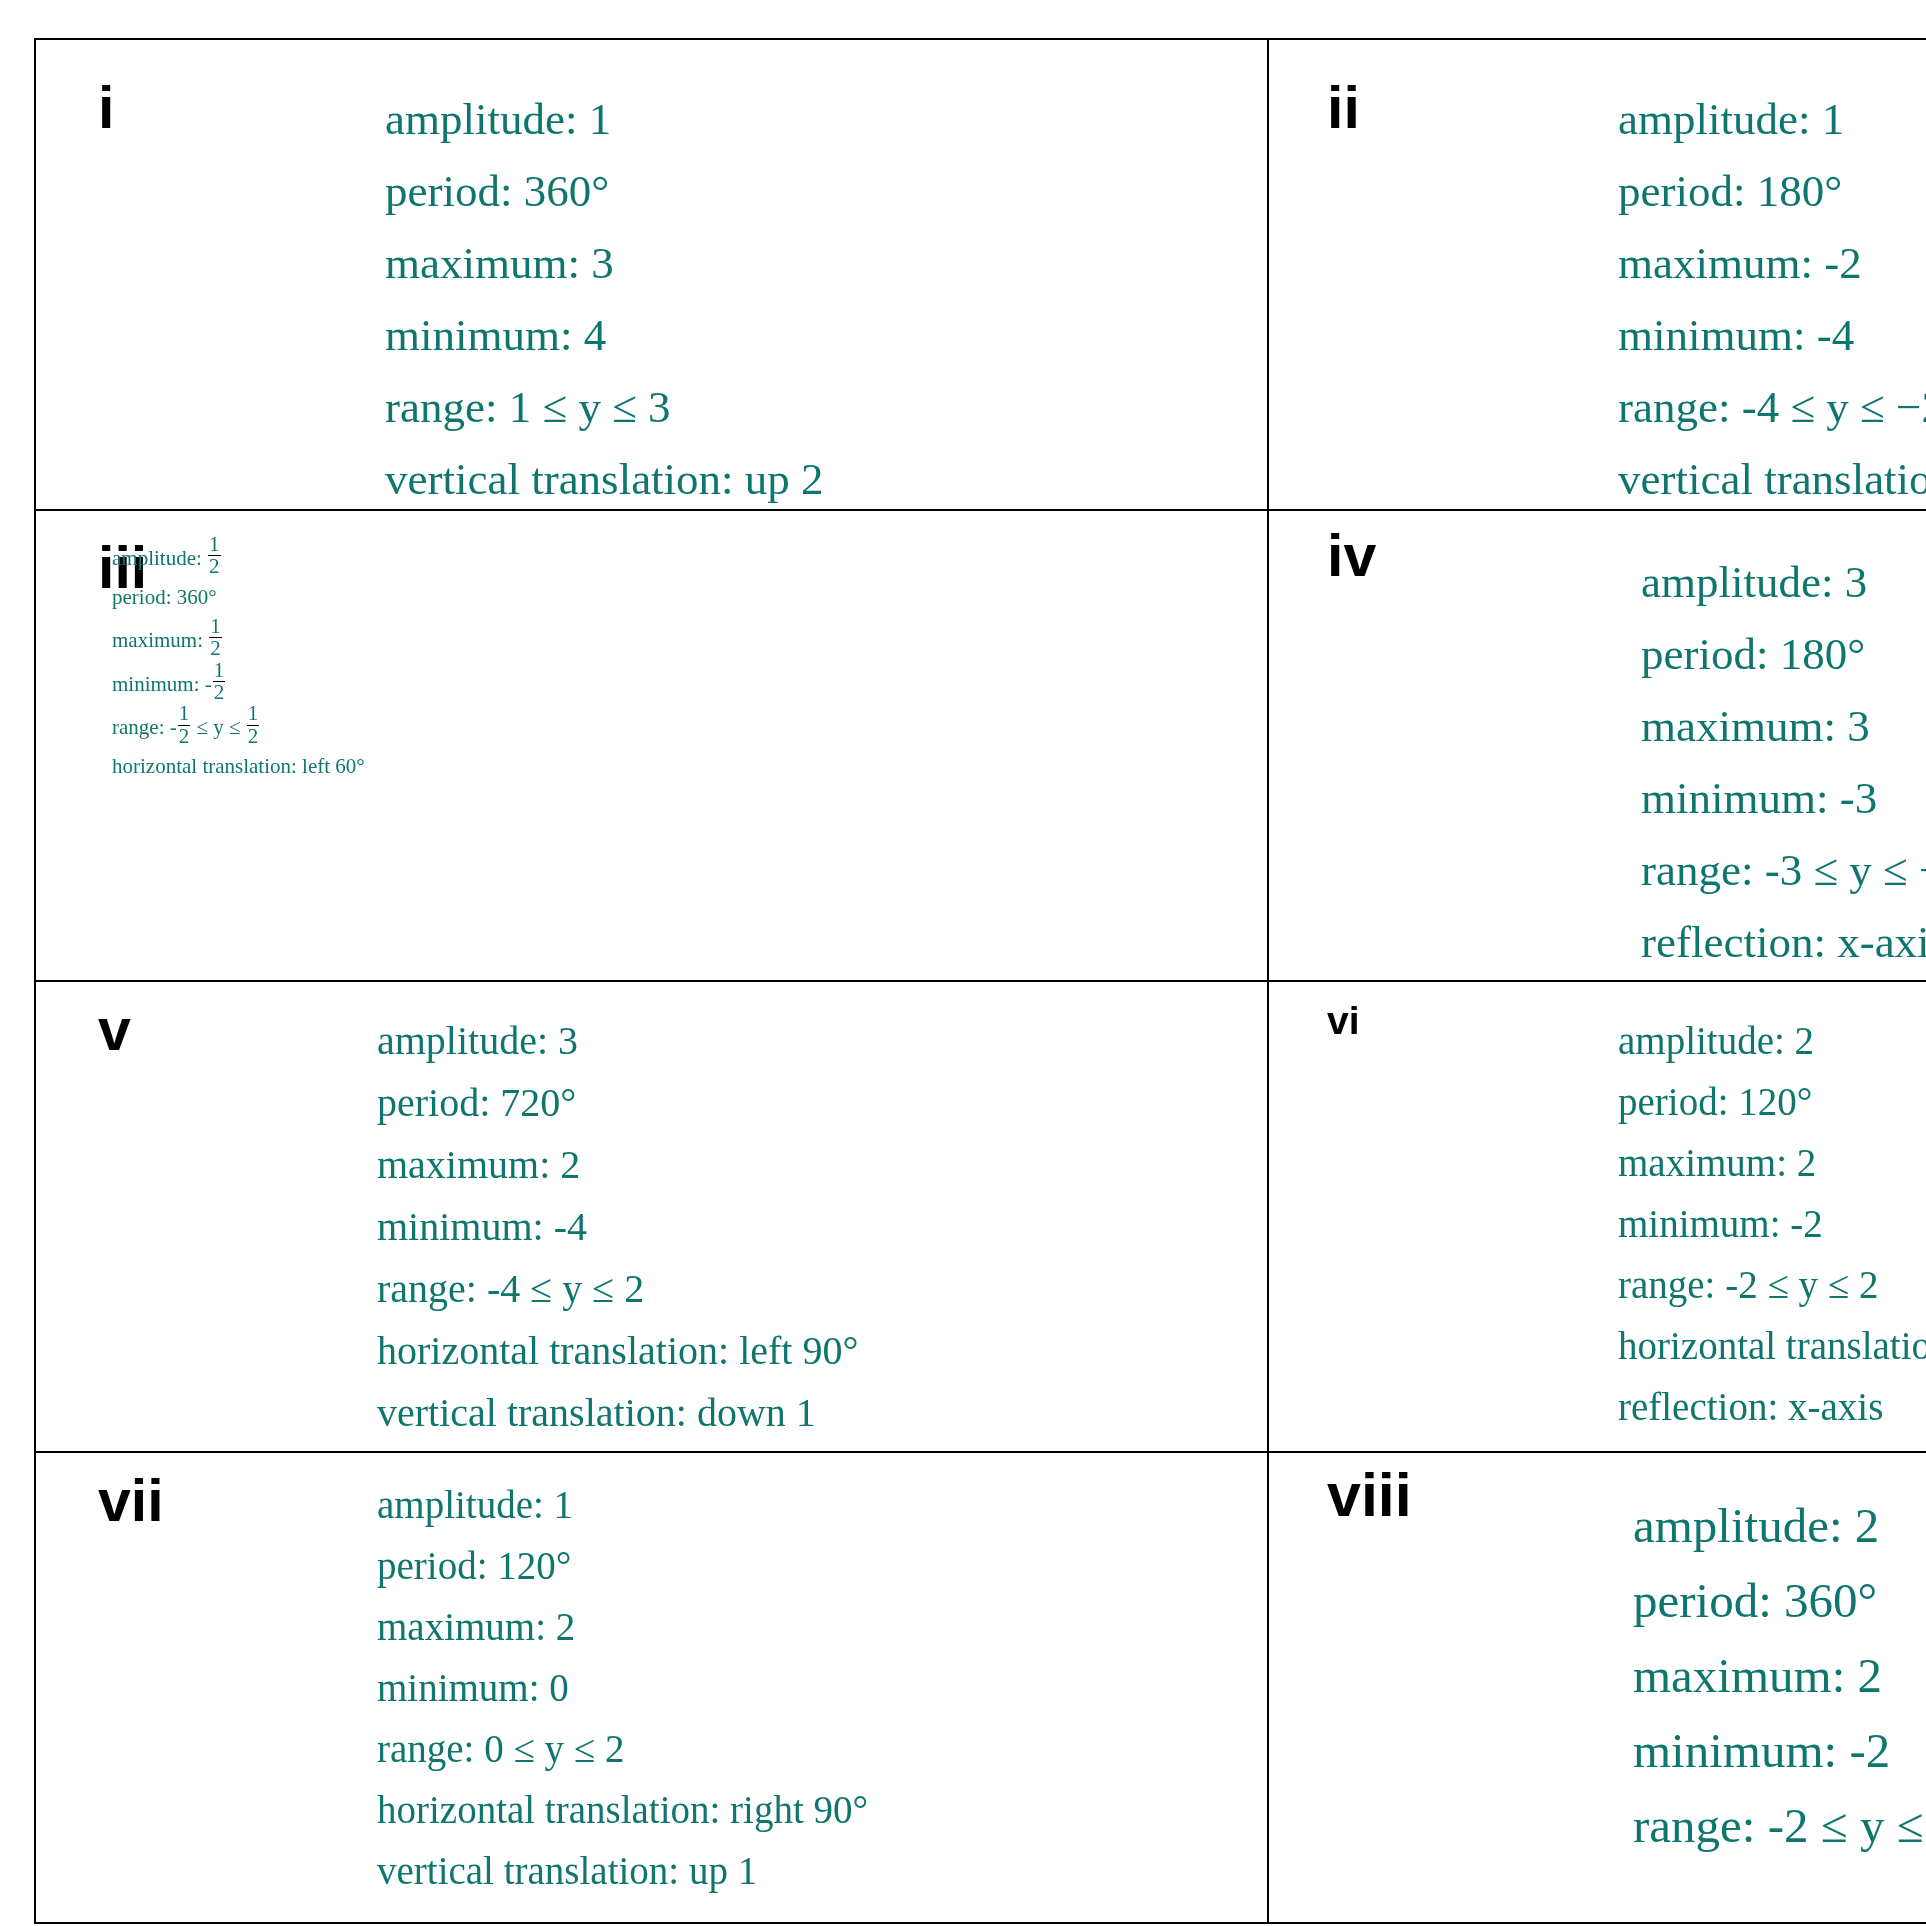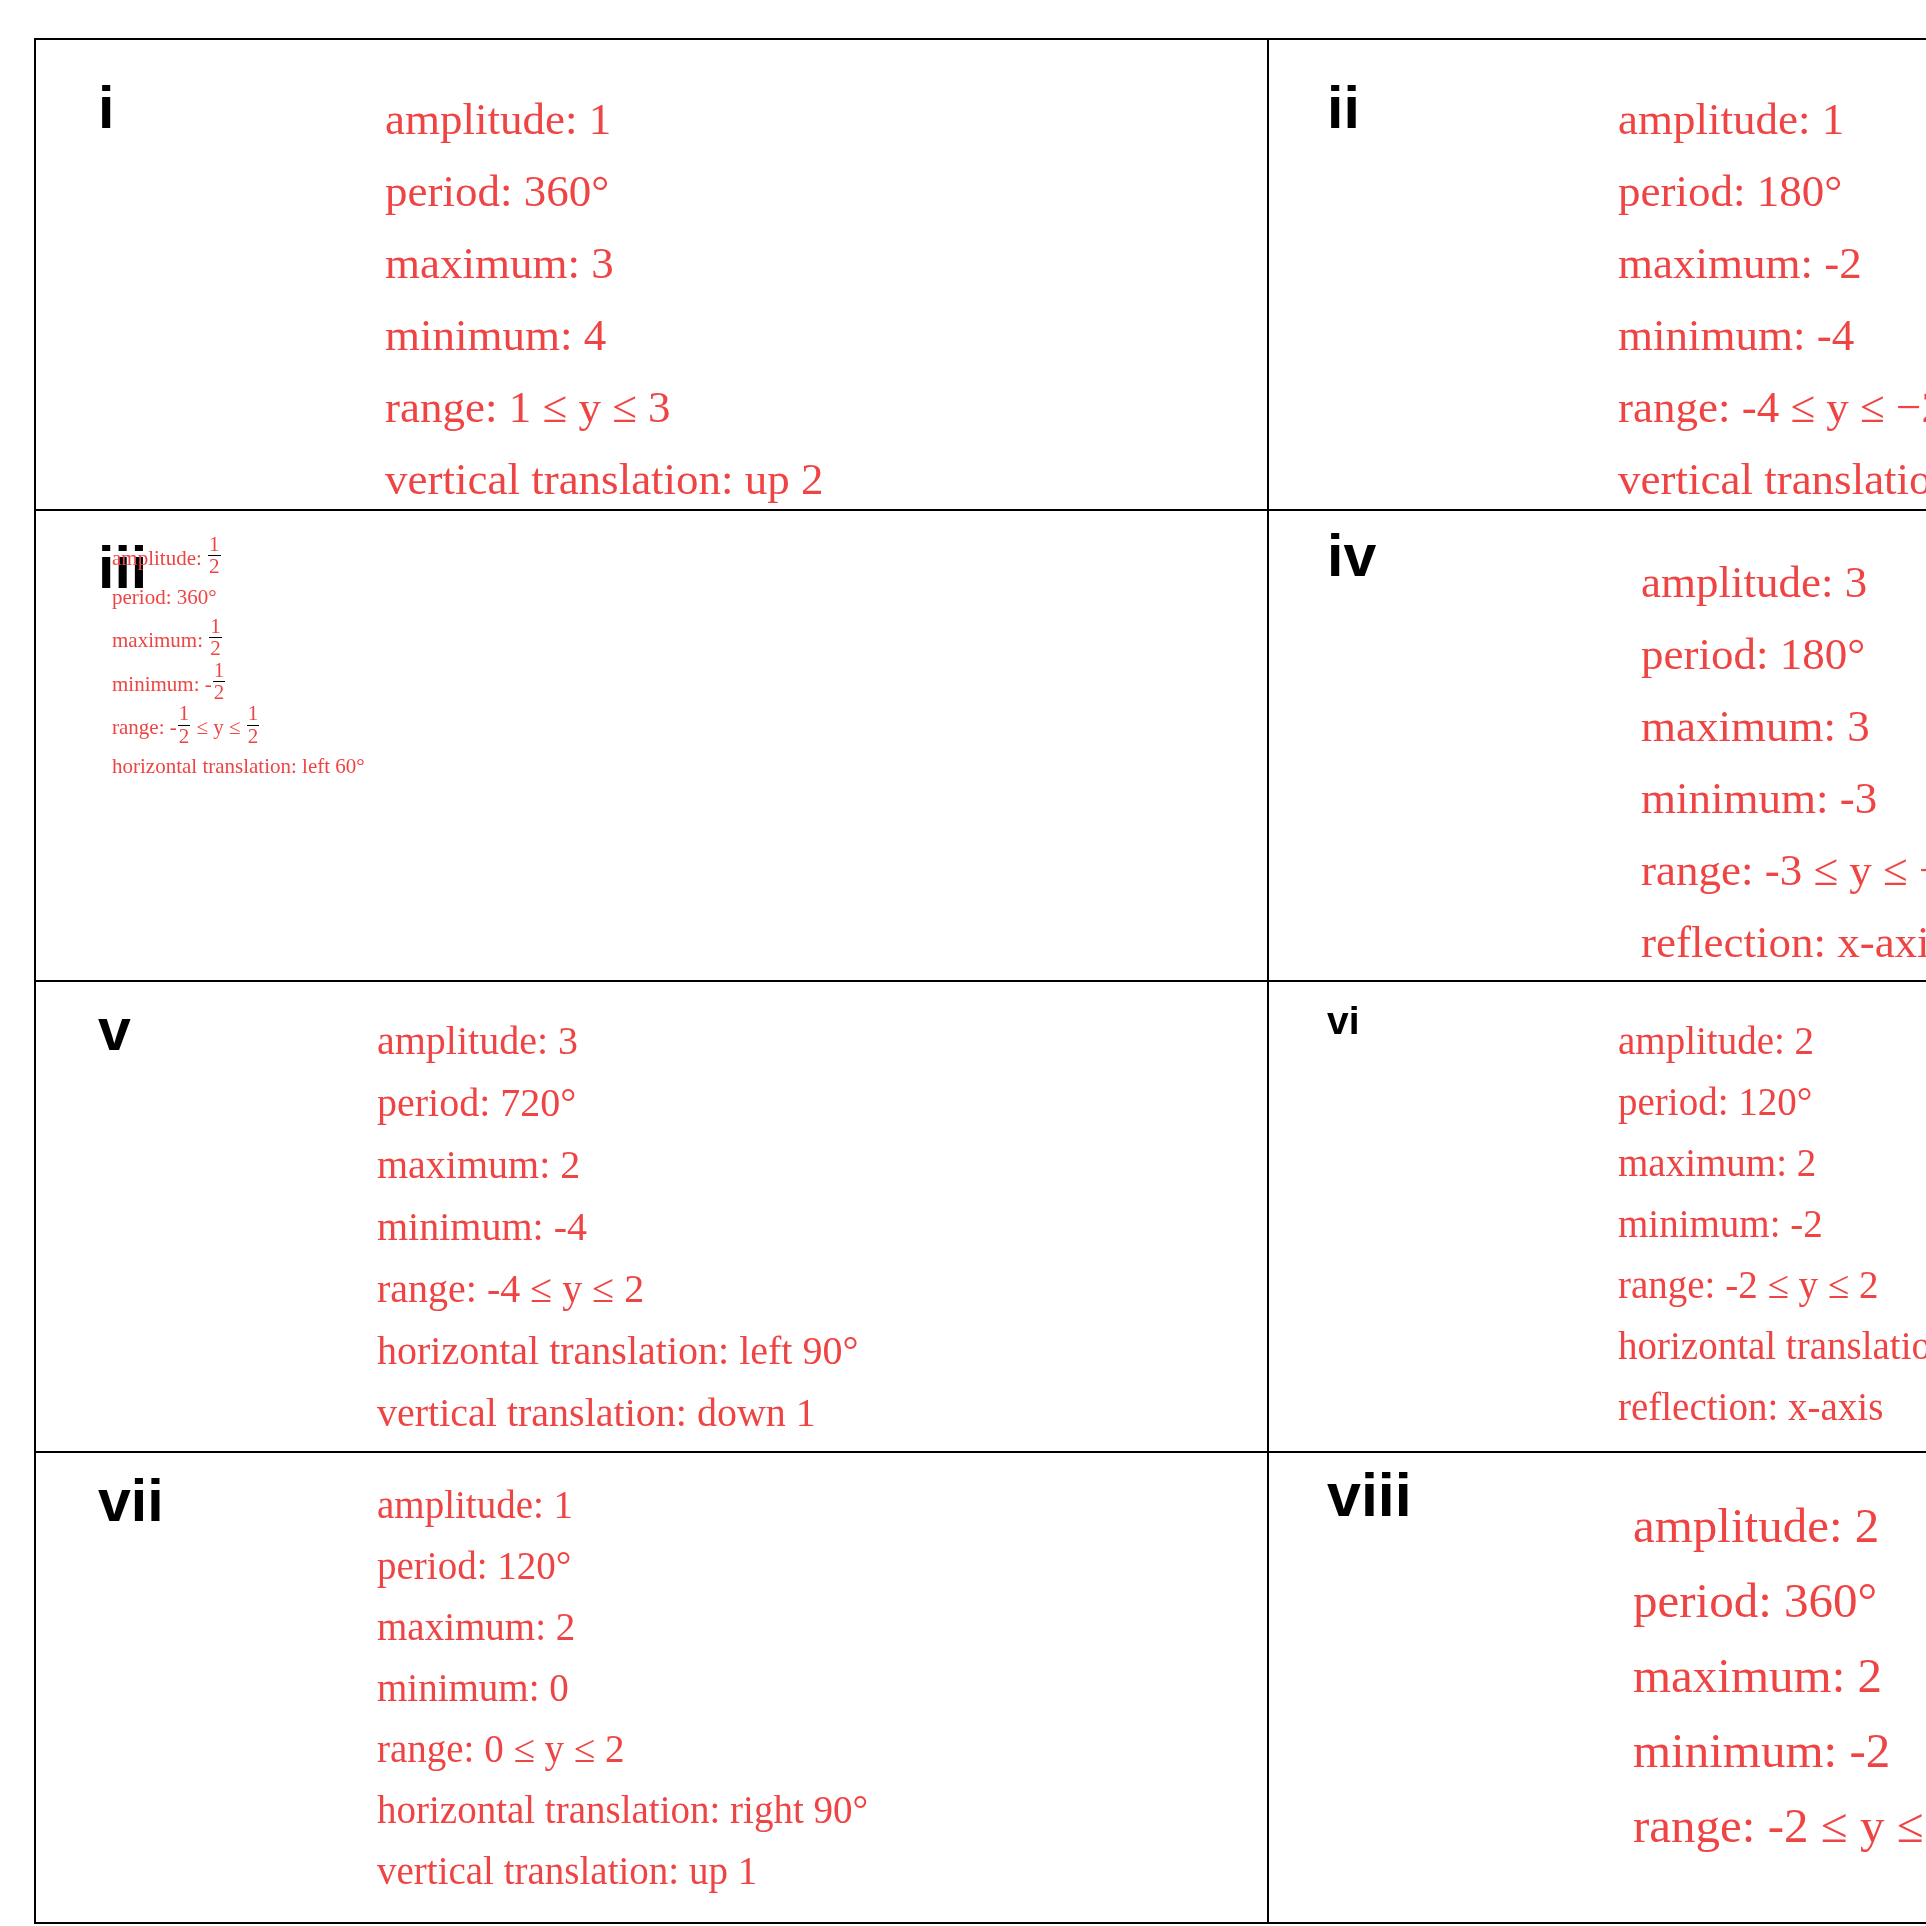--- a/index.html
+++ b/index.html
@@ -26,21 +26,21 @@
     font-family:"Liberation Sans",sans-serif;
     font-weight:bold;
     color:#000;
     line-height:1;
     white-space:nowrap;
   }
 
   .props{
     position:absolute;
     font-family:"Liberation Serif",serif;
-    color:#ef4444;
+    color:#0f766e;
     white-space:nowrap;
   }
   .props .ln{display:block;}
 
   
   .p-i   {left:349px; top:43px;  font-size:45px; line-height:72px;}
   .p-ii  {left:349px; top:43px;  font-size:45px; line-height:72px;}
   .p-iii {left:76px; top:23px;   font-size:21px;  line-height:38px;}
   .p-iv  {left:372px; top:35px;   font-size:45px; line-height:72px;}
   .p-v   {left:341px; top:28px;   font-size:40px; line-height:62px;}

